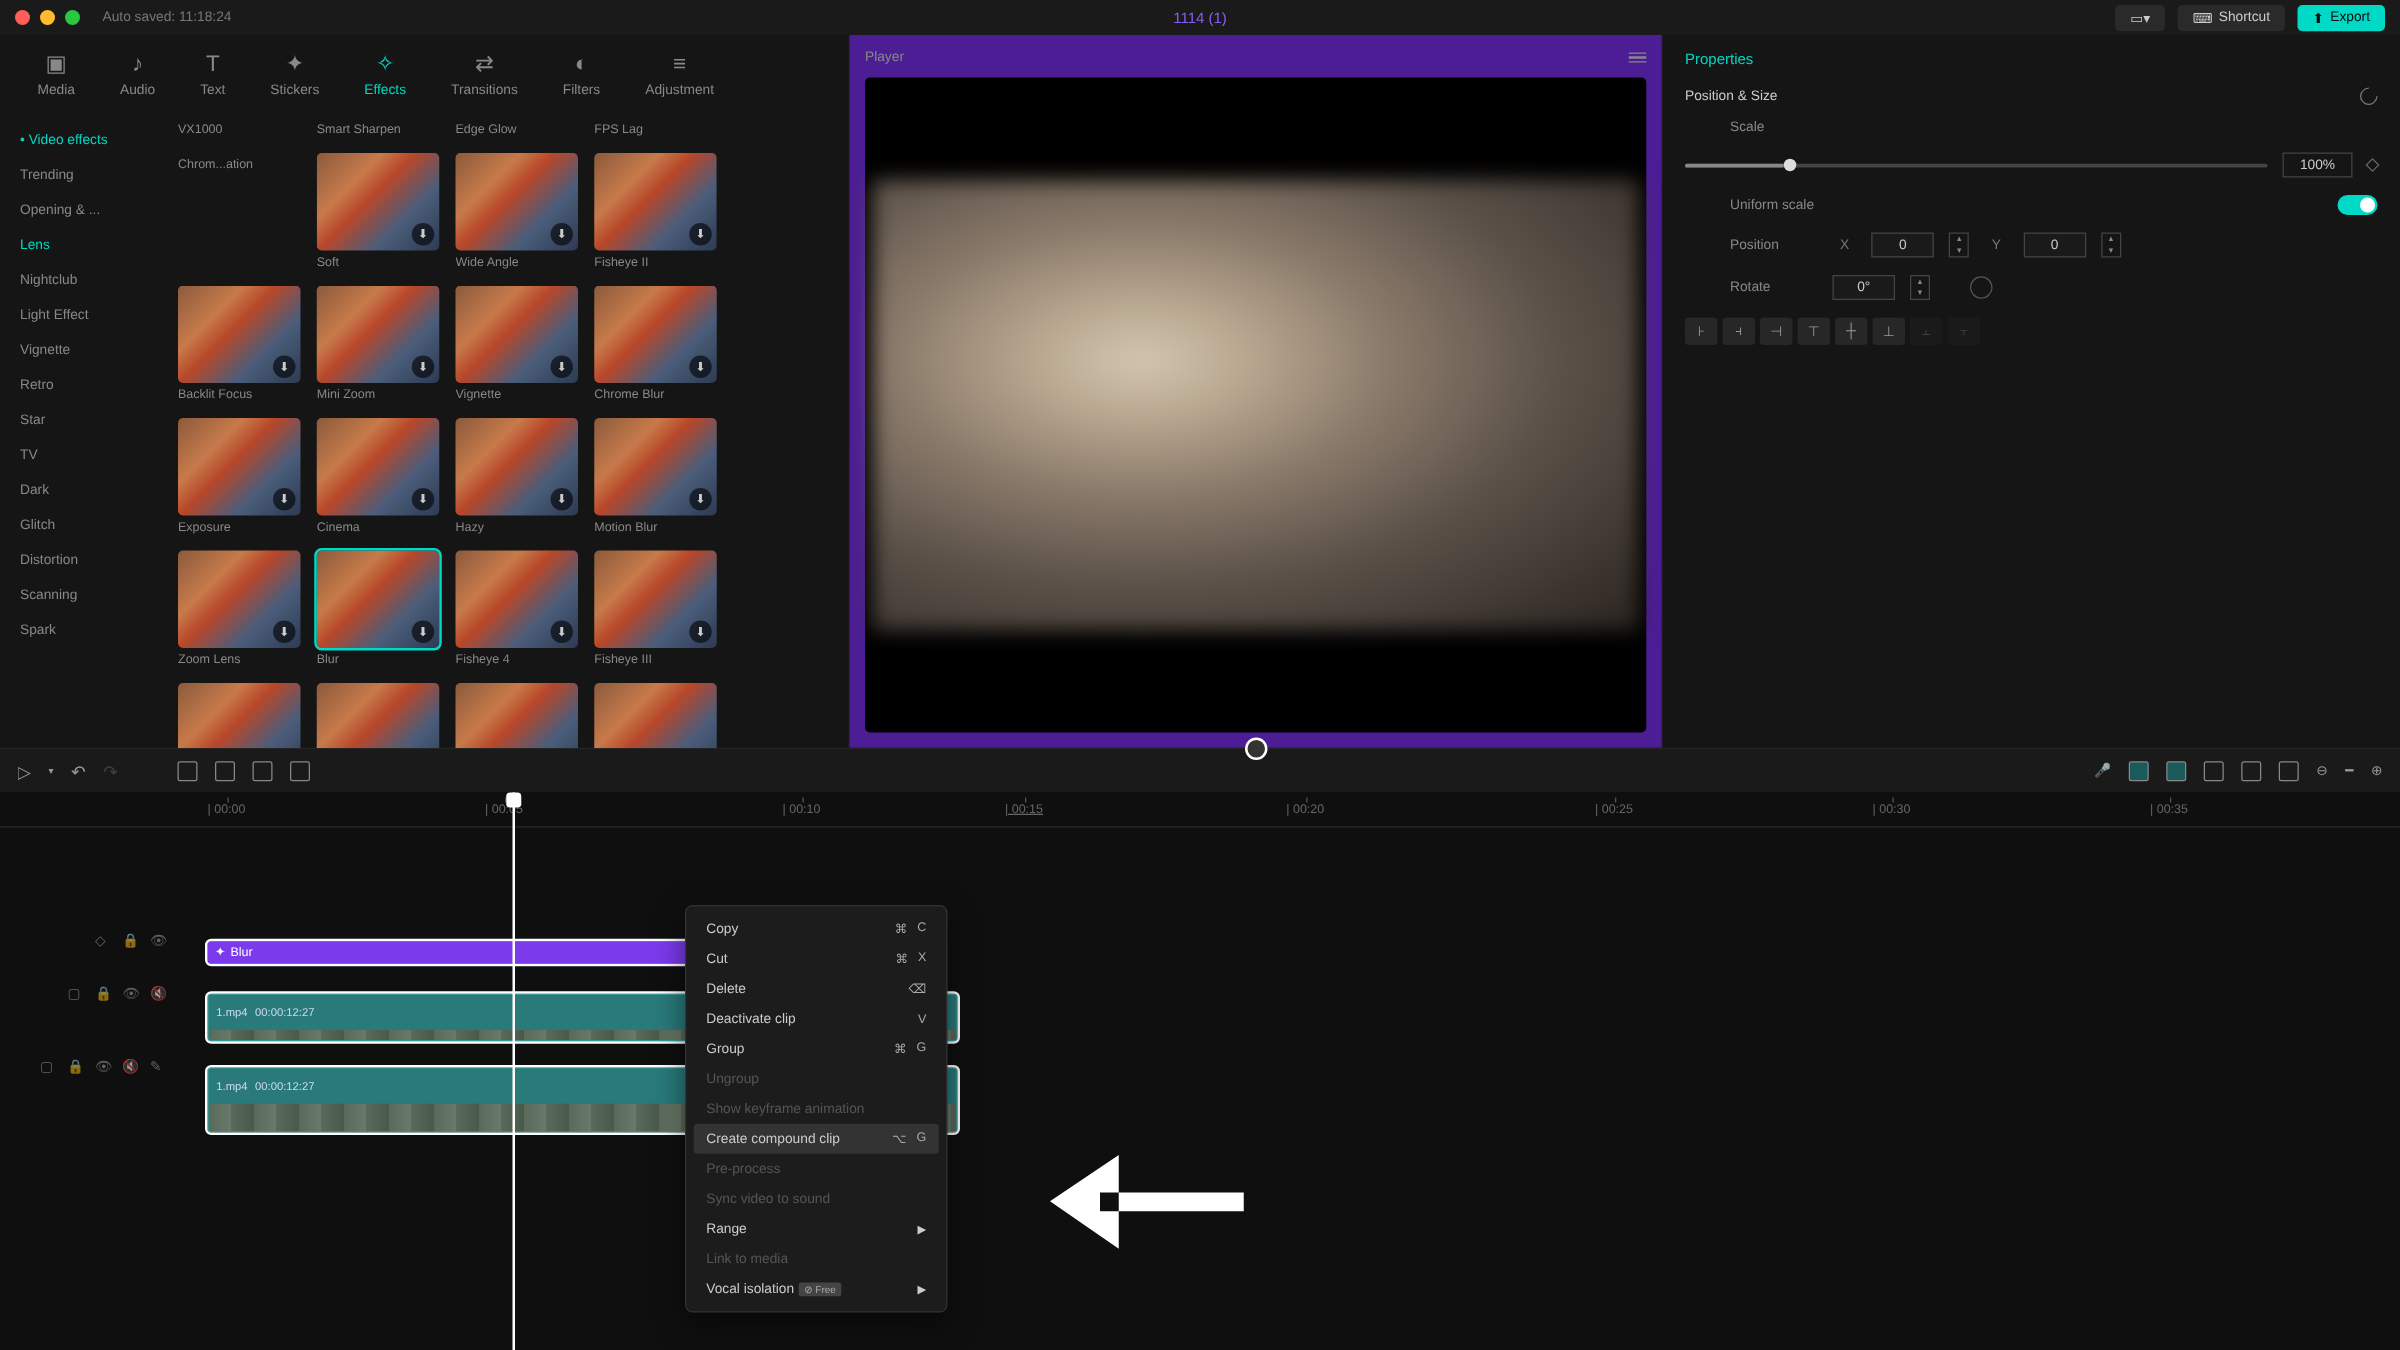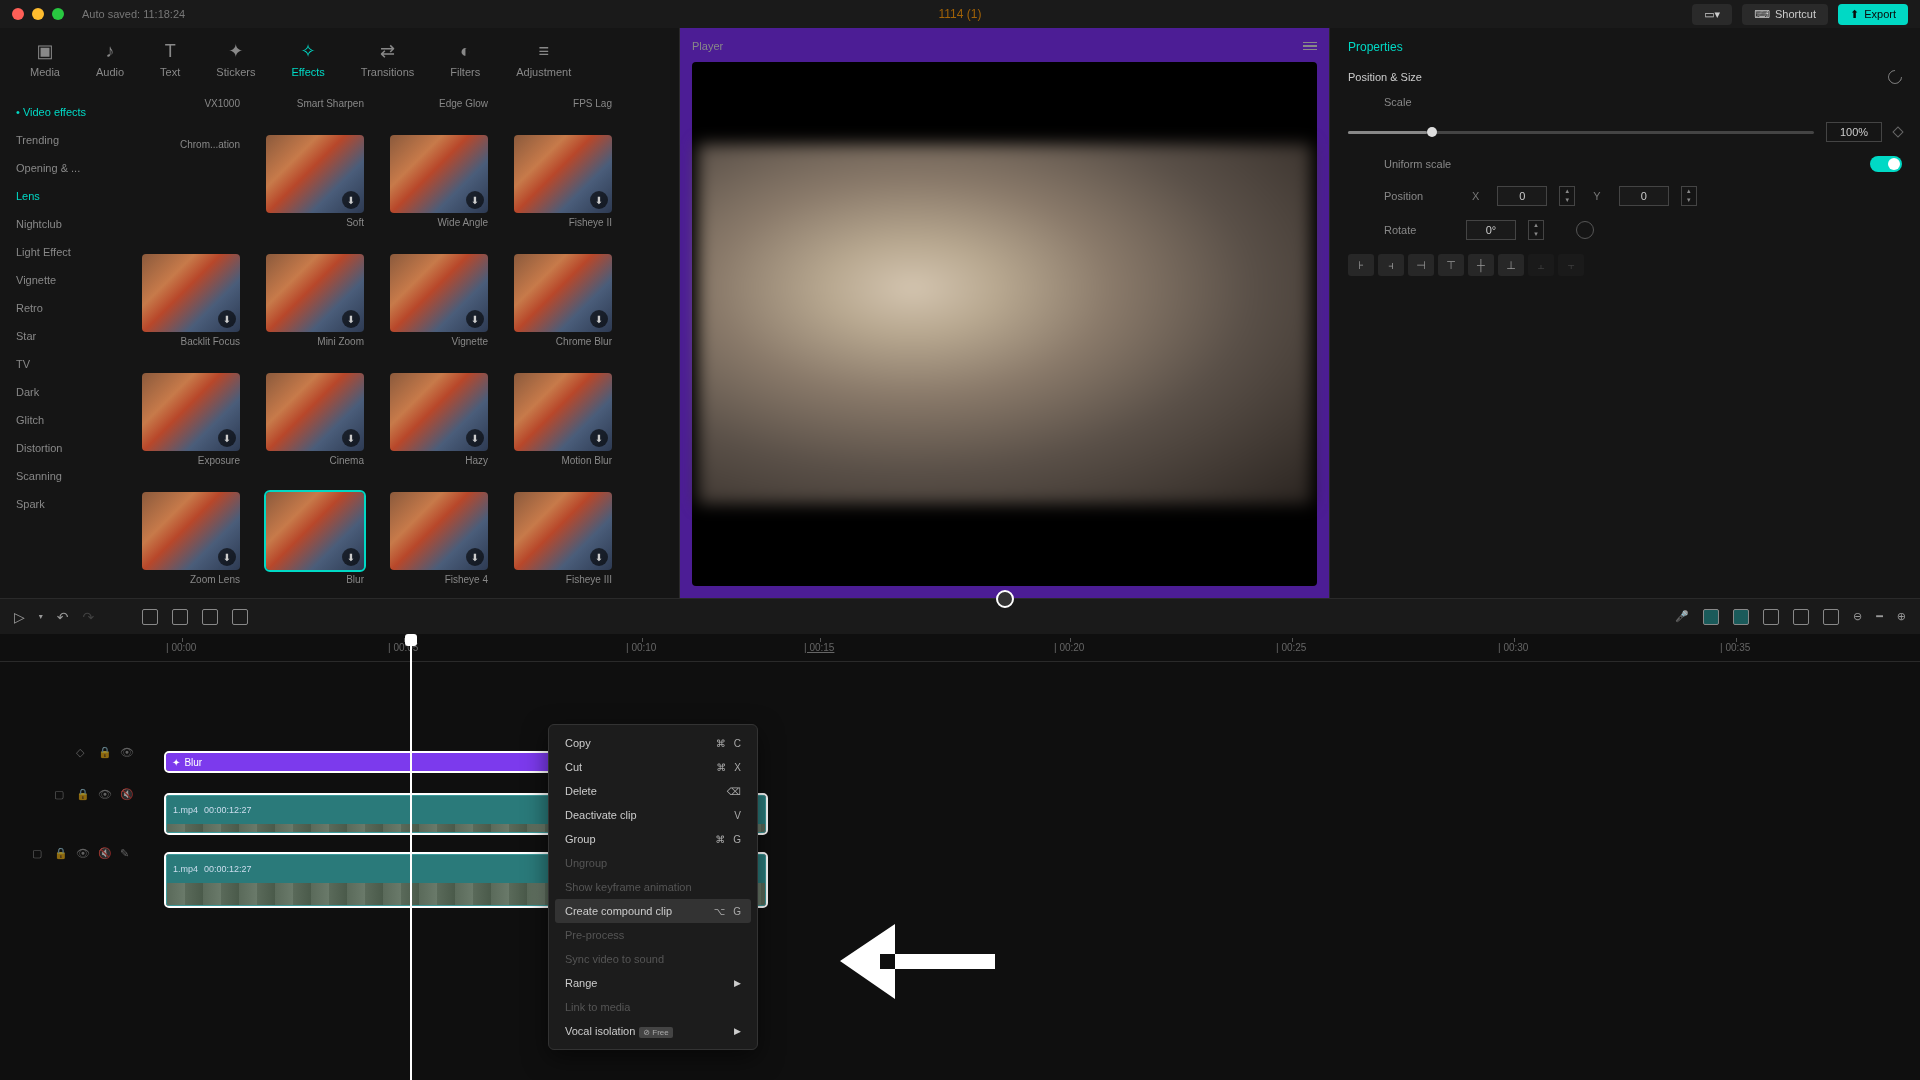--- a/index.html
+++ b/index.html
@@ -3,38 +3,38 @@
 <meta charset="utf-8">
 <style>
 * { margin: 0; padding: 0; box-sizing: border-box; font-family: -apple-system, BlinkMacSystemFont, "Segoe UI", sans-serif; }
 body { background: #0a0a0a; color: #999; font-size: 11px; overflow: hidden; width: 1920px; height: 1080px; }
 
 .titlebar { height: 28px; background: #1a1a1a; display: flex; align-items: center; padding: 0 12px; justify-content: space-between; }
 .traffic-lights { display: flex; gap: 8px; align-items: center; }
 .dot { width: 12px; height: 12px; border-radius: 50%; }
 .dot.r { background: #ff5f57; } .dot.y { background: #febc2e; } .dot.g { background: #28c840; }
 .autosave { color: #777; margin-left: 10px; font-size: 11px; }
-.title-center { position: absolute; left: 50%; transform: translateX(-50%); color: #a16207; font-size: 12px; }
+.title-center { position: absolute; left: 50%; transform: translateX(-50%); color: #8b5cf6; font-size: 12px; }
 .title-right { display: flex; gap: 10px; align-items: center; }
 .btn { background: #2a2a2a; border: none; color: #ccc; padding: 4px 12px; border-radius: 4px; font-size: 11px; display: flex; align-items: center; gap: 5px; }
 .btn.export { background: #00d9c5; color: #0a0a0a; font-weight: 500; }
 
 .main-area { display: flex; height: 570px; }
 
 .left-panel { width: 680px; background: #151515; border-right: 1px solid #2a2a2a; display: flex; flex-direction: column; }
 .tab-row { display: flex; padding: 8px 12px; gap: 0; align-items: center; }
 .main-tab { display: flex; flex-direction: column; align-items: center; gap: 4px; padding: 4px 18px; color: #888; cursor: pointer; }
 .main-tab.active { color: #00d9c5; }
 .main-tab .icon { font-size: 18px; }
 .effects-body { display: flex; flex: 1; overflow: hidden; }
 .category-col { width: 130px; padding: 8px 0; overflow-y: auto; }
 .cat-item { padding: 8px 16px; color: #888; cursor: pointer; font-size: 11px; }
 .cat-item.active { color: #00d9c5; }
 .cat-item.parent { color: #00d9c5; }
-.effects-grid { flex: 1; padding: 4px 12px; overflow-y: auto; display: flex; flex-wrap: wrap; gap: 26px; align-content: flex-start; text-align: right; }
+.effects-grid { flex: 1; padding: 4px 12px; overflow-y: auto; display: flex; flex-wrap: wrap; gap: 13px; align-content: flex-start; }
 .effect-item { width: 98px; }
 .thumb { width: 98px; height: 78px; background: linear-gradient(135deg,#8b5a3c 0%,#c77a4a 30%,#b8472a 45%,#4a5d7a 70%,#2d3a52 100%); border-radius: 4px; position: relative; }
 .thumb.sel { outline: 2px solid #00d9c5; }
 .thumb .dl { position: absolute; bottom: 4px; right: 4px; width: 18px; height: 18px; border-radius: 50%; background: rgba(0,0,0,0.6); display: flex; align-items: center; justify-content: center; color: #ccc; font-size: 10px; }
 .effect-label { color: #888; font-size: 10px; margin-top: 4px; white-space: nowrap; overflow: hidden; text-overflow: ellipsis; }
 
 .center-panel { flex: 1; background: #4c1d95; border-right: 1px solid #2a2a2a; display: flex; flex-direction: column; padding: 12px; }
 .player-header { display: flex; justify-content: space-between; align-items: center; color: #888; font-size: 11px; margin-bottom: 10px; }
 .preview { flex: 1; background: #000; display: flex; align-items: center; justify-content: center; border-radius: 4px; position: relative; }
 .preview-img { width: 98%; height: 360px; background: radial-gradient(ellipse at 35% 40%,#d4c5b0 0%,#b8a890 15%,#8a7a6a 35%,#5a5048 60%,#2a2420 100%); filter: blur(8px); border-radius: 2px; position: relative; }
@@ -408,21 +408,21 @@
     <div style="margin-left:auto">⊕</div>
   </div>
 </div>
 
 <div class="timeline">
   <div class="ruler" id="ruler">
       <div class="tick" style="left: 166px;">| 00:00</div>
       <div class="tick" style="left: 388px;">| 00:05</div>
       <div class="tick" style="left: 626px; text-align: right;">| 00:10</div>
       <div class="tick" style="left: 804px; text-decoration: underline;">| 00:15</div>
-      <div class="tick" style="left: 1054px;">| 00:20</div>
+      <div class="tick" style="left: 1029px;">| 00:20</div>
       <div class="tick" style="left: 1276px;">| 00:25</div>
       <div class="tick" style="left: 1498px;">| 00:30</div>
       <div class="tick" style="left: 1720px;">| 00:35</div>
     </div>
   <div class="playhead" style="left:410px"></div>
 
   <div class="tracks">
     <div class="track-row" style="height:22px">
       <div class="track-controls">
         <div class="tc-icon">◇</div>

